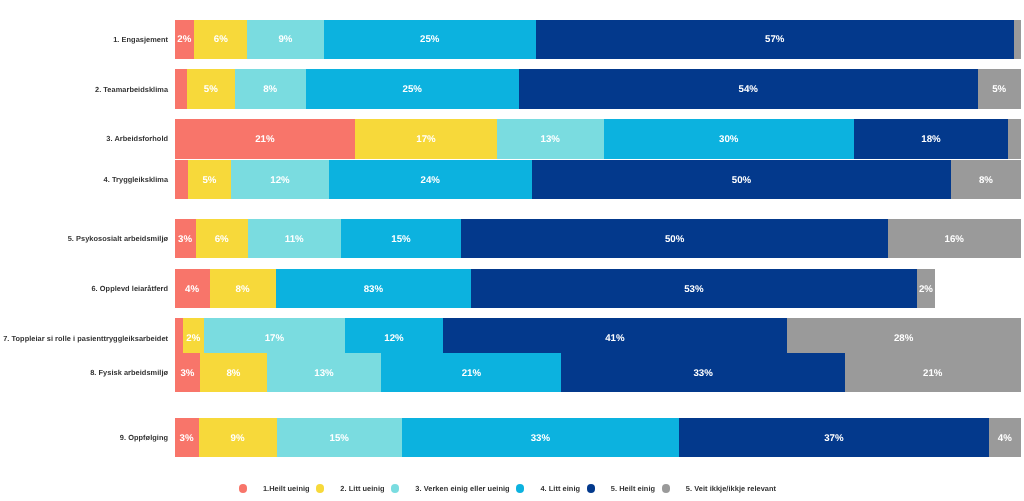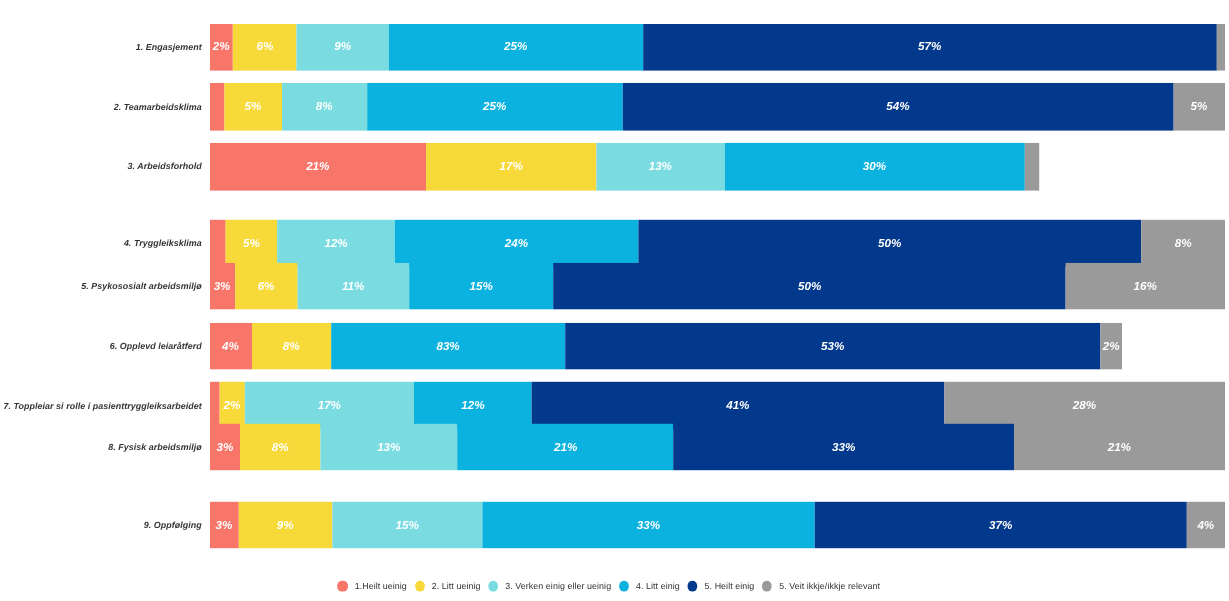--- a/index.html
+++ b/index.html
@@ -10,21 +10,21 @@
     font-family:"Liberation Sans", sans-serif;
     -webkit-font-smoothing:antialiased;
     text-rendering:geometricPrecision;
     overflow:hidden;
   }
   #chart-root{position:relative;width:1024px;height:501px;transform:translateZ(0);}
 
   
   #plot{position:absolute;left:0;top:0;width:1024px;height:470px;}
 
-  .row{position:absolute;left:0;width:1024px;height:39.4px;font-style:italic;}
+  .row{position:absolute;left:0;width:1024px;height:39.4px;}
 
   .row-label{
     position:absolute;left:0;top:0;width:168.1px;height:39.4px;
     display:flex;align-items:center;justify-content:flex-end;
     font-size:7.4px;font-weight:700;color:#333333;
     letter-spacing:0.05px;white-space:nowrap;
   }
 
   .bar{
     position:absolute;left:174.57px;top:0;width:846.05px;height:39.4px;
@@ -56,22 +56,22 @@
   .legend-dot{
     width:8.16px;height:8.16px;border-radius:50%;display:block;flex:0 0 auto;
   }
   .dot-1{background:#f8756a;}
   .dot-2{background:#f7d93a;}
   .dot-3{background:#7adce0;}
   .dot-4{background:#0cb2df;}
   .dot-5{background:#03398c;}
   .dot-6{background:#9a9a9a;}
   .legend-label{
-    font-size:7.4px;font-weight:400;color:#333333;white-space:nowrap;
-    margin-left:6px;letter-spacing:0.055px;
+    font-size:7.4px;font-weight:700;color:#333333;white-space:nowrap;
+    margin-left:16px;letter-spacing:0.055px;
   }
 </style>
 </head>
 <body>
 
 <div id="chart-root">
   <div id="plot">
     <div class="row" style="top:19.5px">
       <div class="row-label">1. Engasjement</div>
       <div class="bar">
@@ -126,26 +126,29 @@
           </div>
         <div class="seg seg-2" style="width:16.76%">
             <span>17%</span>
           </div>
         <div class="seg seg-3" style="width:12.62%">
             <span>13%</span>
           </div>
         <div class="seg seg-4" style="width:29.57%">
             <span>30%</span>
           </div>
+        <div class="seg seg-5" style="width:18.24%">
+            <span>18%</span>
+          </div>
         <div class="seg seg-6" style="width:1.47%">
             <span></span>
           </div>
       </div>
     </div>
-    <div class="row" style="top:183px">
+    <div class="row" style="top:160px">
       <div class="row-label">4. Tryggleiksklima</div>
       <div class="bar">
         <div class="seg seg-1" style="width:1.56%">
             <span></span>
           </div>
         <div class="seg seg-2" style="width:5.13%">
             <span>5%</span>
           </div>
         <div class="seg seg-3" style="width:11.56%">
             <span>12%</span>

